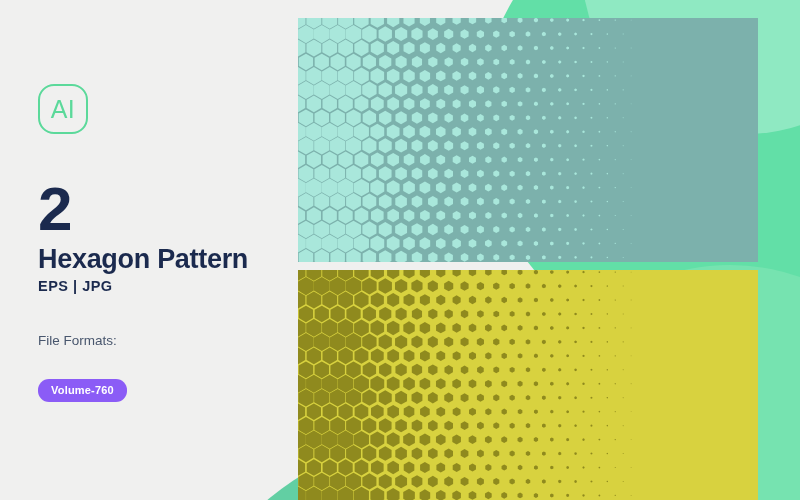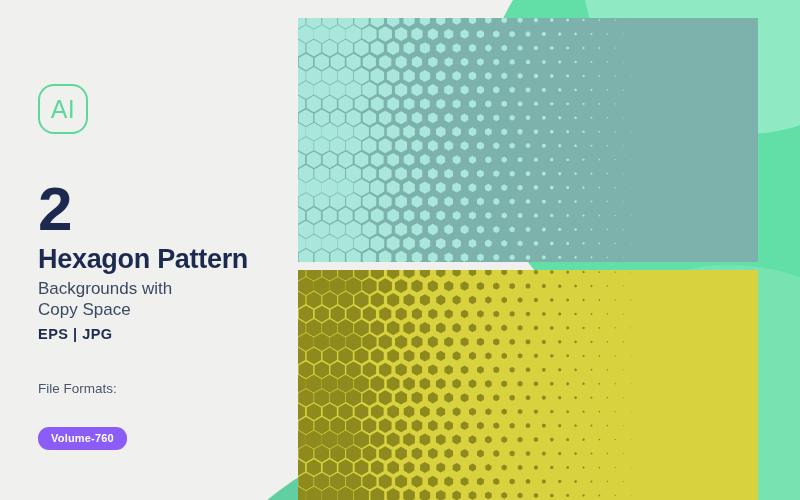--- a/index.html
+++ b/index.html
@@ -1105,24 +1105,20 @@
   <div id="left-col">
 
     <div id="ai-badge">
       <span id="ai-badge-label">AI</span>
     </div>
 
     <div id="count">2</div>
 
     <div id="headline">Hexagon Pattern</div>
 
-    <div id="subline">
-      <div>Backgrounds with</div>
-      <div>Copy Space</div>
-    </div>
 
     <div id="formats-value">EPS  |  JPG</div>
 
     <div id="formats-label">File Formats:</div>
 
     <div id="volume-badge">Volume-760</div>
 
   </div>
 </div>
 

